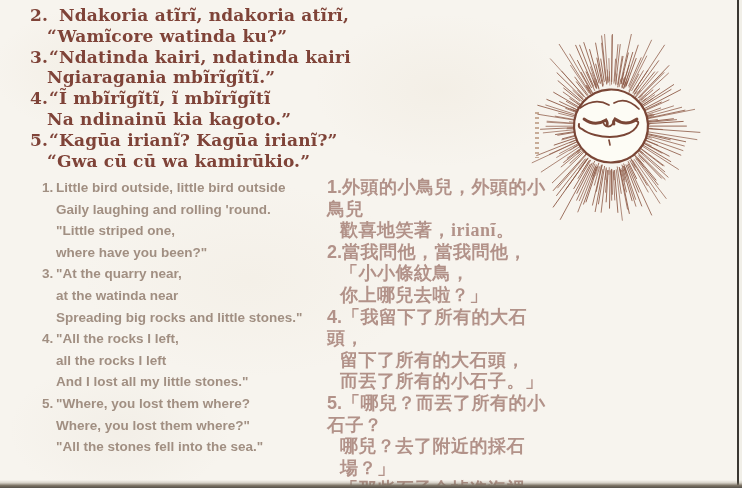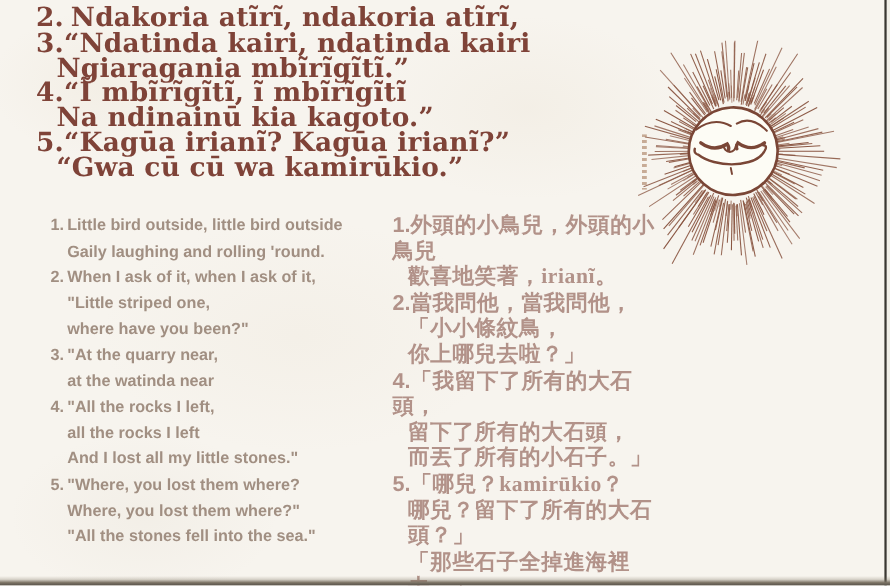--- a/index.html
+++ b/index.html
@@ -14,21 +14,21 @@
       radial-gradient(140px 90px at 90px 70px,  rgba(205,185,150,0.10), transparent 70%),
       radial-gradient(180px 110px at 440px 90px, rgba(205,185,150,0.09), transparent 70%),
       radial-gradient(240px 140px at 250px 280px,rgba(205,185,150,0.07), transparent 70%),
       radial-gradient(160px 100px at 120px 430px,rgba(190,175,150,0.08), transparent 70%),
       #f7f4ee;
   }
   
   .kikuyu{
     position:absolute;left:30px;top:5px;width:480px;
     font-family:"DejaVu Serif","Liberation Serif",serif;
-    font-weight:bold;font-size:22px;line-height:20.8px;letter-spacing:0.2px;
+    font-weight:bold;font-size:17px;line-height:20.8px;letter-spacing:0.2px;
   }
   .kikuyu .line.cont{padding-left:17px;}
   .kikuyu .vnum{display:inline-block;min-width:19px;}
   .kikuyu .verse:nth-child(1) .vnum{min-width:29px;}
   
   .col{position:absolute;top:177px;font-size:13.5px;line-height:21.6px;font-weight:bold;}
   .eng{left:42px;width:290px;}
   .eng .vnum{display:inline-block;min-width:14px;}
   .eng .line.cont{padding-left:14px;}
   .chi{
@@ -53,20 +53,21 @@
   }
 </style>
 </head>
 <body>
 
 <div class="page">
 
   <section class="kikuyu" id="kikuyu" style="color: rgb(127, 67, 56);">
       <div class="verse">
         <div class="line first"><span class="vnum">2.</span><span>Ndakoria atĩrĩ, ndakoria atĩrĩ,</span></div>
+        <div class="line cont">“Wamĩcore watinda ku?”</div>
       </div>
       <div class="verse">
         <div class="line first"><span class="vnum">3.</span><span>“Ndatinda kairi, ndatinda kairi</span></div>
         <div class="line cont">Ngiaragania mbĩrĩgĩtĩ.”</div>
       </div>
       <div class="verse">
         <div class="line first"><span class="vnum">4.</span><span>“Ĩ mbĩrĩgĩtĩ, ĩ mbĩrĩgĩtĩ</span></div>
         <div class="line cont">Na ndinainū kia kagoto.”</div>
       </div>
       <div class="verse">
@@ -74,27 +75,27 @@
         <div class="line cont">“Gwa cū cū wa kamirūkio.”</div>
       </div>
     </section>
 
   <section class="col eng" id="english" style="color: rgb(161, 143, 130);">
       <div class="verse">
         <div class="line first"><span class="vnum">1.</span><span>Little bird outside, little bird outside</span></div>
         <div class="line cont">Gaily laughing and rolling 'round.</div>
       </div>
       <div class="verse">
-        <div class="line first"><span class="vnum">2.</span><span>When I ask of it, when I ask of it,</span></div>
         <div class="line cont">"Little striped one,</div>
         <div class="line cont">where have you been?"</div>
       </div>
       <div class="verse">
         <div class="line first"><span class="vnum">3.</span><span>"At the quarry near,</span></div>
         <div class="line cont">at the watinda near</div>
+        <div class="line cont">Spreading big rocks and little stones."</div>
       </div>
       <div class="verse">
         <div class="line first"><span class="vnum">4.</span><span>"All the rocks I left,</span></div>
         <div class="line cont">all the rocks I left</div>
         <div class="line cont">And I lost all my little stones."</div>
       </div>
       <div class="verse">
         <div class="line first"><span class="vnum">5.</span><span>"Where, you lost them where?</span></div>
         <div class="line cont">Where, you lost them where?"</div>
         <div class="line cont">"All the stones fell into the sea."</div>
@@ -110,22 +111,22 @@
         <div class="line first"><span class="vnum">2.</span><span>當我問他，當我問他，</span></div>
         <div class="line cont">「小小條紋鳥，</div>
         <div class="line cont">你上哪兒去啦？」</div>
       </div>
       <div class="verse">
         <div class="line first"><span class="vnum">4.</span><span>「我留下了所有的大石頭，</span></div>
         <div class="line cont">留下了所有的大石頭，</div>
         <div class="line cont">而丟了所有的小石子。」</div>
       </div>
       <div class="verse">
-        <div class="line first"><span class="vnum">5.</span><span>「哪兒？kamirūkio？</span></div>
-        <div class="line cont">哪兒？留下了所有的大石頭？」</div>
+        <div class="line first"><span class="vnum">5.</span><span>「哪兒？而丟了所有的小石子？</span></div>
+        <div class="line cont">哪兒？去了附近的採石場？」</div>
         <div class="line cont">「那些石子全掉進海裡去。」</div>
       </div>
     </section>
 
   <div class="sun-wrap">
     <svg id="sunsvg" width="180" height="196" viewBox="0 0 180 196">
       <g id="rays">
           <line x1="117.7" y1="92.1" x2="161.8" y2="92.1" stroke="#8a5642" stroke-width="0.9" opacity="0.9958315501734614"></line>
           <line x1="117.7" y1="94.1" x2="137.8" y2="95.5" stroke="#8a5642" stroke-width="0.9" opacity="0.8060070403013379"></line>
           <line x1="121.9" y1="94.6" x2="175.3" y2="98.4" stroke="#8a5642" stroke-width="0.9" opacity="0.8796163778286428"></line>

